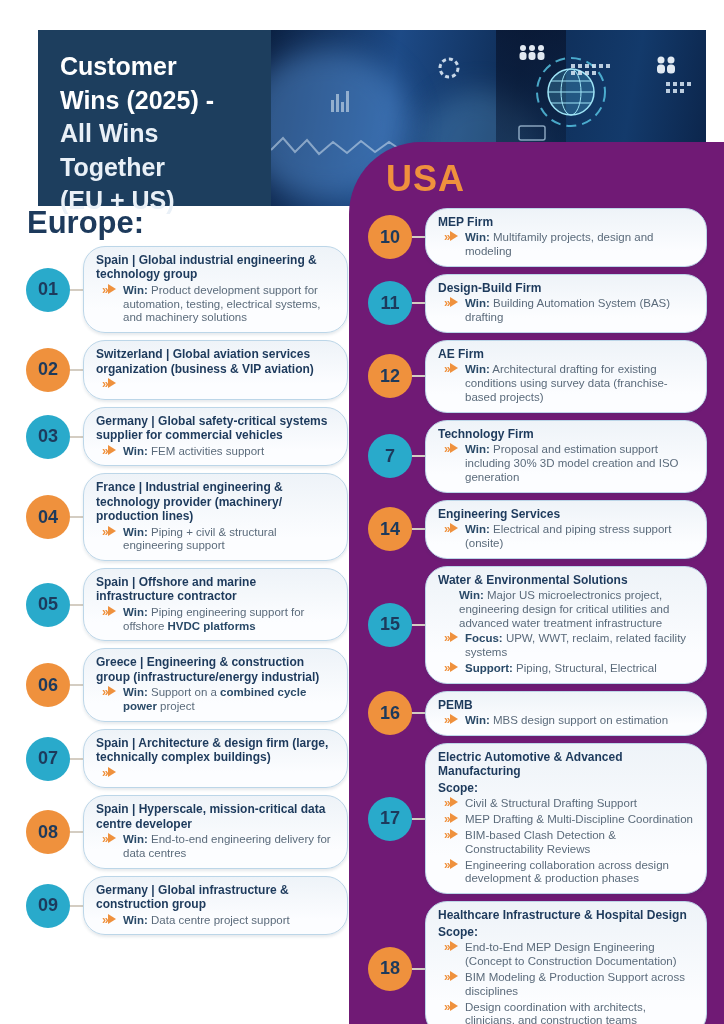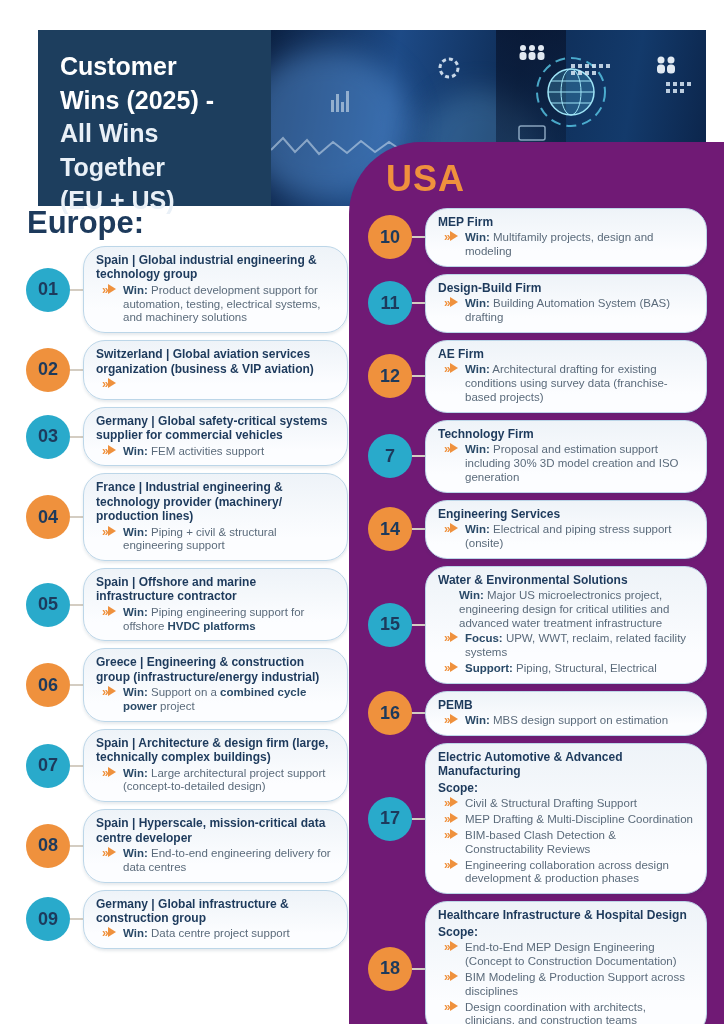--- a/index.html
+++ b/index.html
@@ -268,21 +268,20 @@
       <div class="item-row">
     <div class="num-circle teal">
       <span>07</span>
     </div>
     <div class="connector"></div>
     <div class="card">
       <div class="card-title">Spain | Architecture &amp; design firm (large, technically complex buildings)</div>
       <div class="card-body">
             <div class="row arrow">
               <span class="arrow-icon"><i class="ch">»</i><i class="tri"></i></span>
-              <span class="rowtext"><span class="b">Win:</span><span> Large architectural project support (concept-to-detailed design)</span></span>
             </div>
           </div>
     </div>
   </div>
       <div class="item-row">
     <div class="num-circle orange">
       <span>08</span>
     </div>
     <div class="connector"></div>
     <div class="card">

